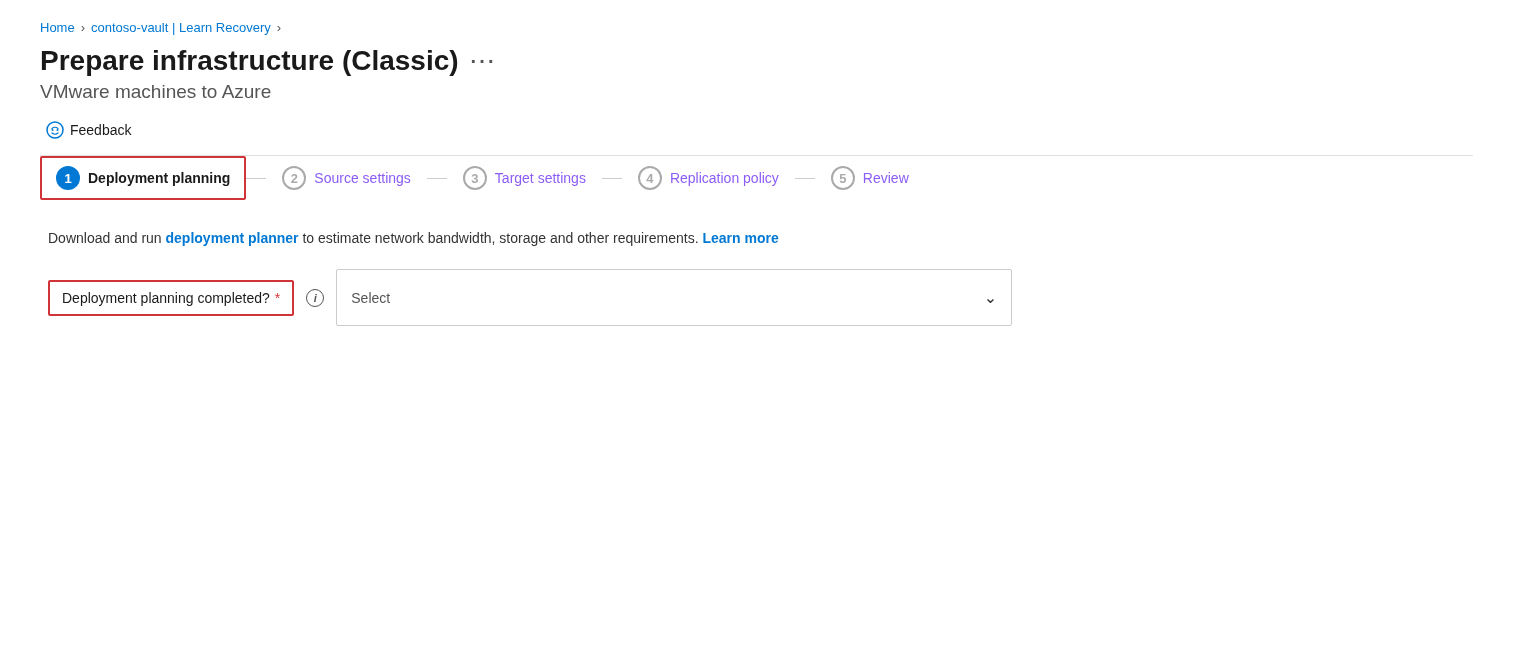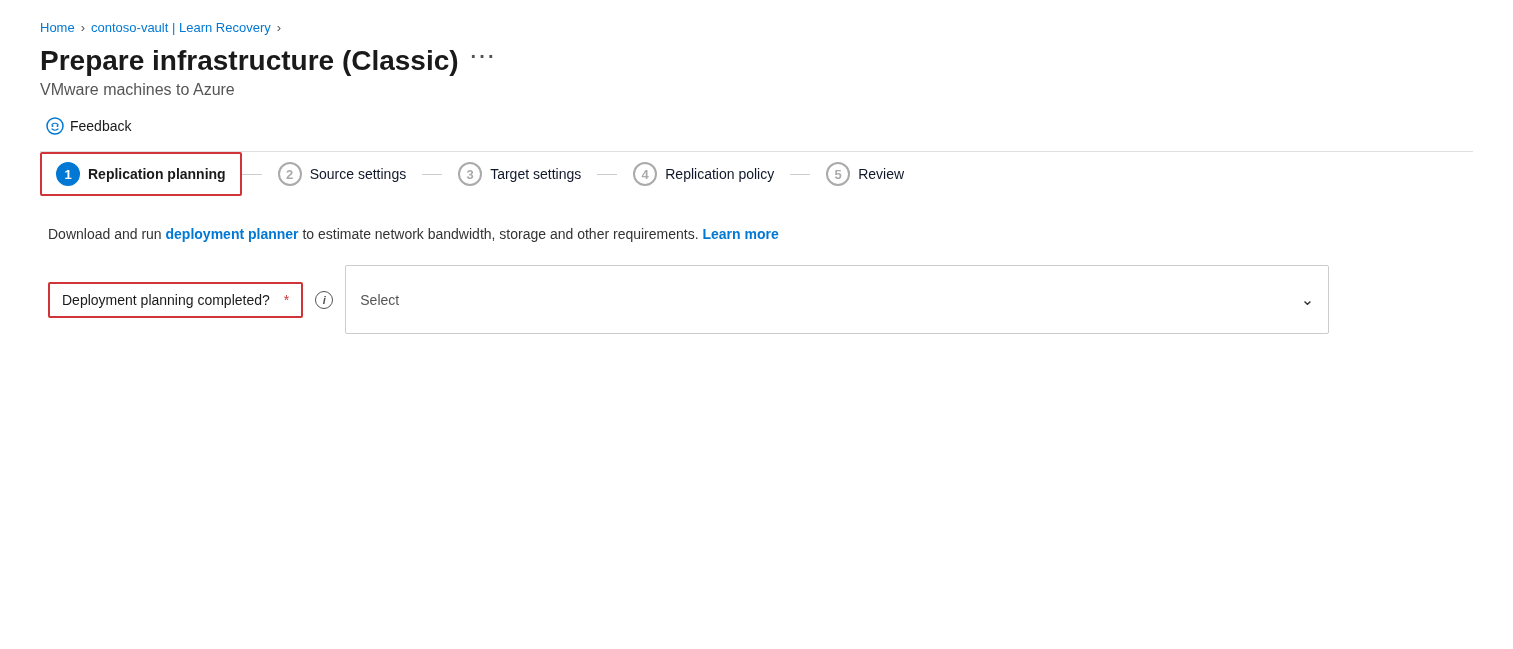--- a/index.html
+++ b/index.html
@@ -29,31 +29,32 @@
       cursor: pointer;
     }
     .breadcrumb span {
       color: #555;
     }
     .page-title {
       font-size: 28px;
       font-weight: 600;
       color: #1a1a1a;
       display: flex;
+      align-items: center;
       gap: 12px;
       margin-bottom: 4px;
     }
     .page-title .more-icon {
       font-size: 20px;
       color: #555;
       cursor: pointer;
       letter-spacing: 2px;
     }
     .page-subtitle {
-      font-size: 16px;
+      font-size: 19px;
       color: #555;
       margin-bottom: 14px;
     }
     .toolbar {
       display: flex;
       align-items: center;
       gap: 8px;
       padding-bottom: 12px;
       border-bottom: 1px solid #e0e0e0;
     }
@@ -104,21 +105,21 @@
       color: #aaa;
       background: #fff;
     }
     .step.active .step-number {
       background: #0078d4;
       color: #fff;
       border-color: #0078d4;
     }
     .step-label {
       font-size: 14px;
-      color: #0f172a;
+      color: #8b5cf6;
     }
     .step.active .step-label {
       color: #1a1a1a;
       font-weight: 600;
     }
     .step-divider {
       width: 20px;
       height: 1px;
       background: #ccc;
       flex-shrink: 0;
@@ -143,21 +144,21 @@
       align-items: center;
       gap: 12px;
       margin-top: 20px;
     }
     .field-label-box {
       border: 2px solid #d13438;
       border-radius: 2px;
       padding: 8px 12px;
       display: flex;
       align-items: center;
-      gap: 12px;
+      gap: 3px;
       font-size: 14px;
       color: #1a1a1a;
       white-space: nowrap;
     }
     .required-star {
       color: #d13438;
       margin-left: 2px;
     }
     .info-icon {
       width: 18px;
@@ -173,22 +174,22 @@
       font-weight: 600;
       cursor: pointer;
       flex-shrink: 0;
     }
     .select-dropdown {
       display: flex;
       align-items: center;
       justify-content: space-between;
       border: 1px solid #ccc;
       border-radius: 2px;
-      padding: 24px 14px;
-      width: 984px;
+      padding: 18px 14px;
+      width: 676px;
       cursor: pointer;
       background: #fff;
       font-size: 14px;
       color: #555;
     }
     .chevron-down {
       font-size: 16px;
       color: #333;
     }
   </style>
@@ -222,21 +223,21 @@
       <span>Feedback</span>
     </button>
   </div>
 
   <div class="wizard-steps">
 
     <div class="step active">
       <div class="step-number">
         <span>1</span>
       </div>
-      <span class="step-label">Replication planning</span>
+      <span class="step-label">Deployment planning</span>
     </div>
 
     <div class="step-divider"></div>
 
     <div class="step">
       <div class="step-number">
         <span>2</span>
       </div>
       <span class="step-label">Source settings</span>
     </div>

